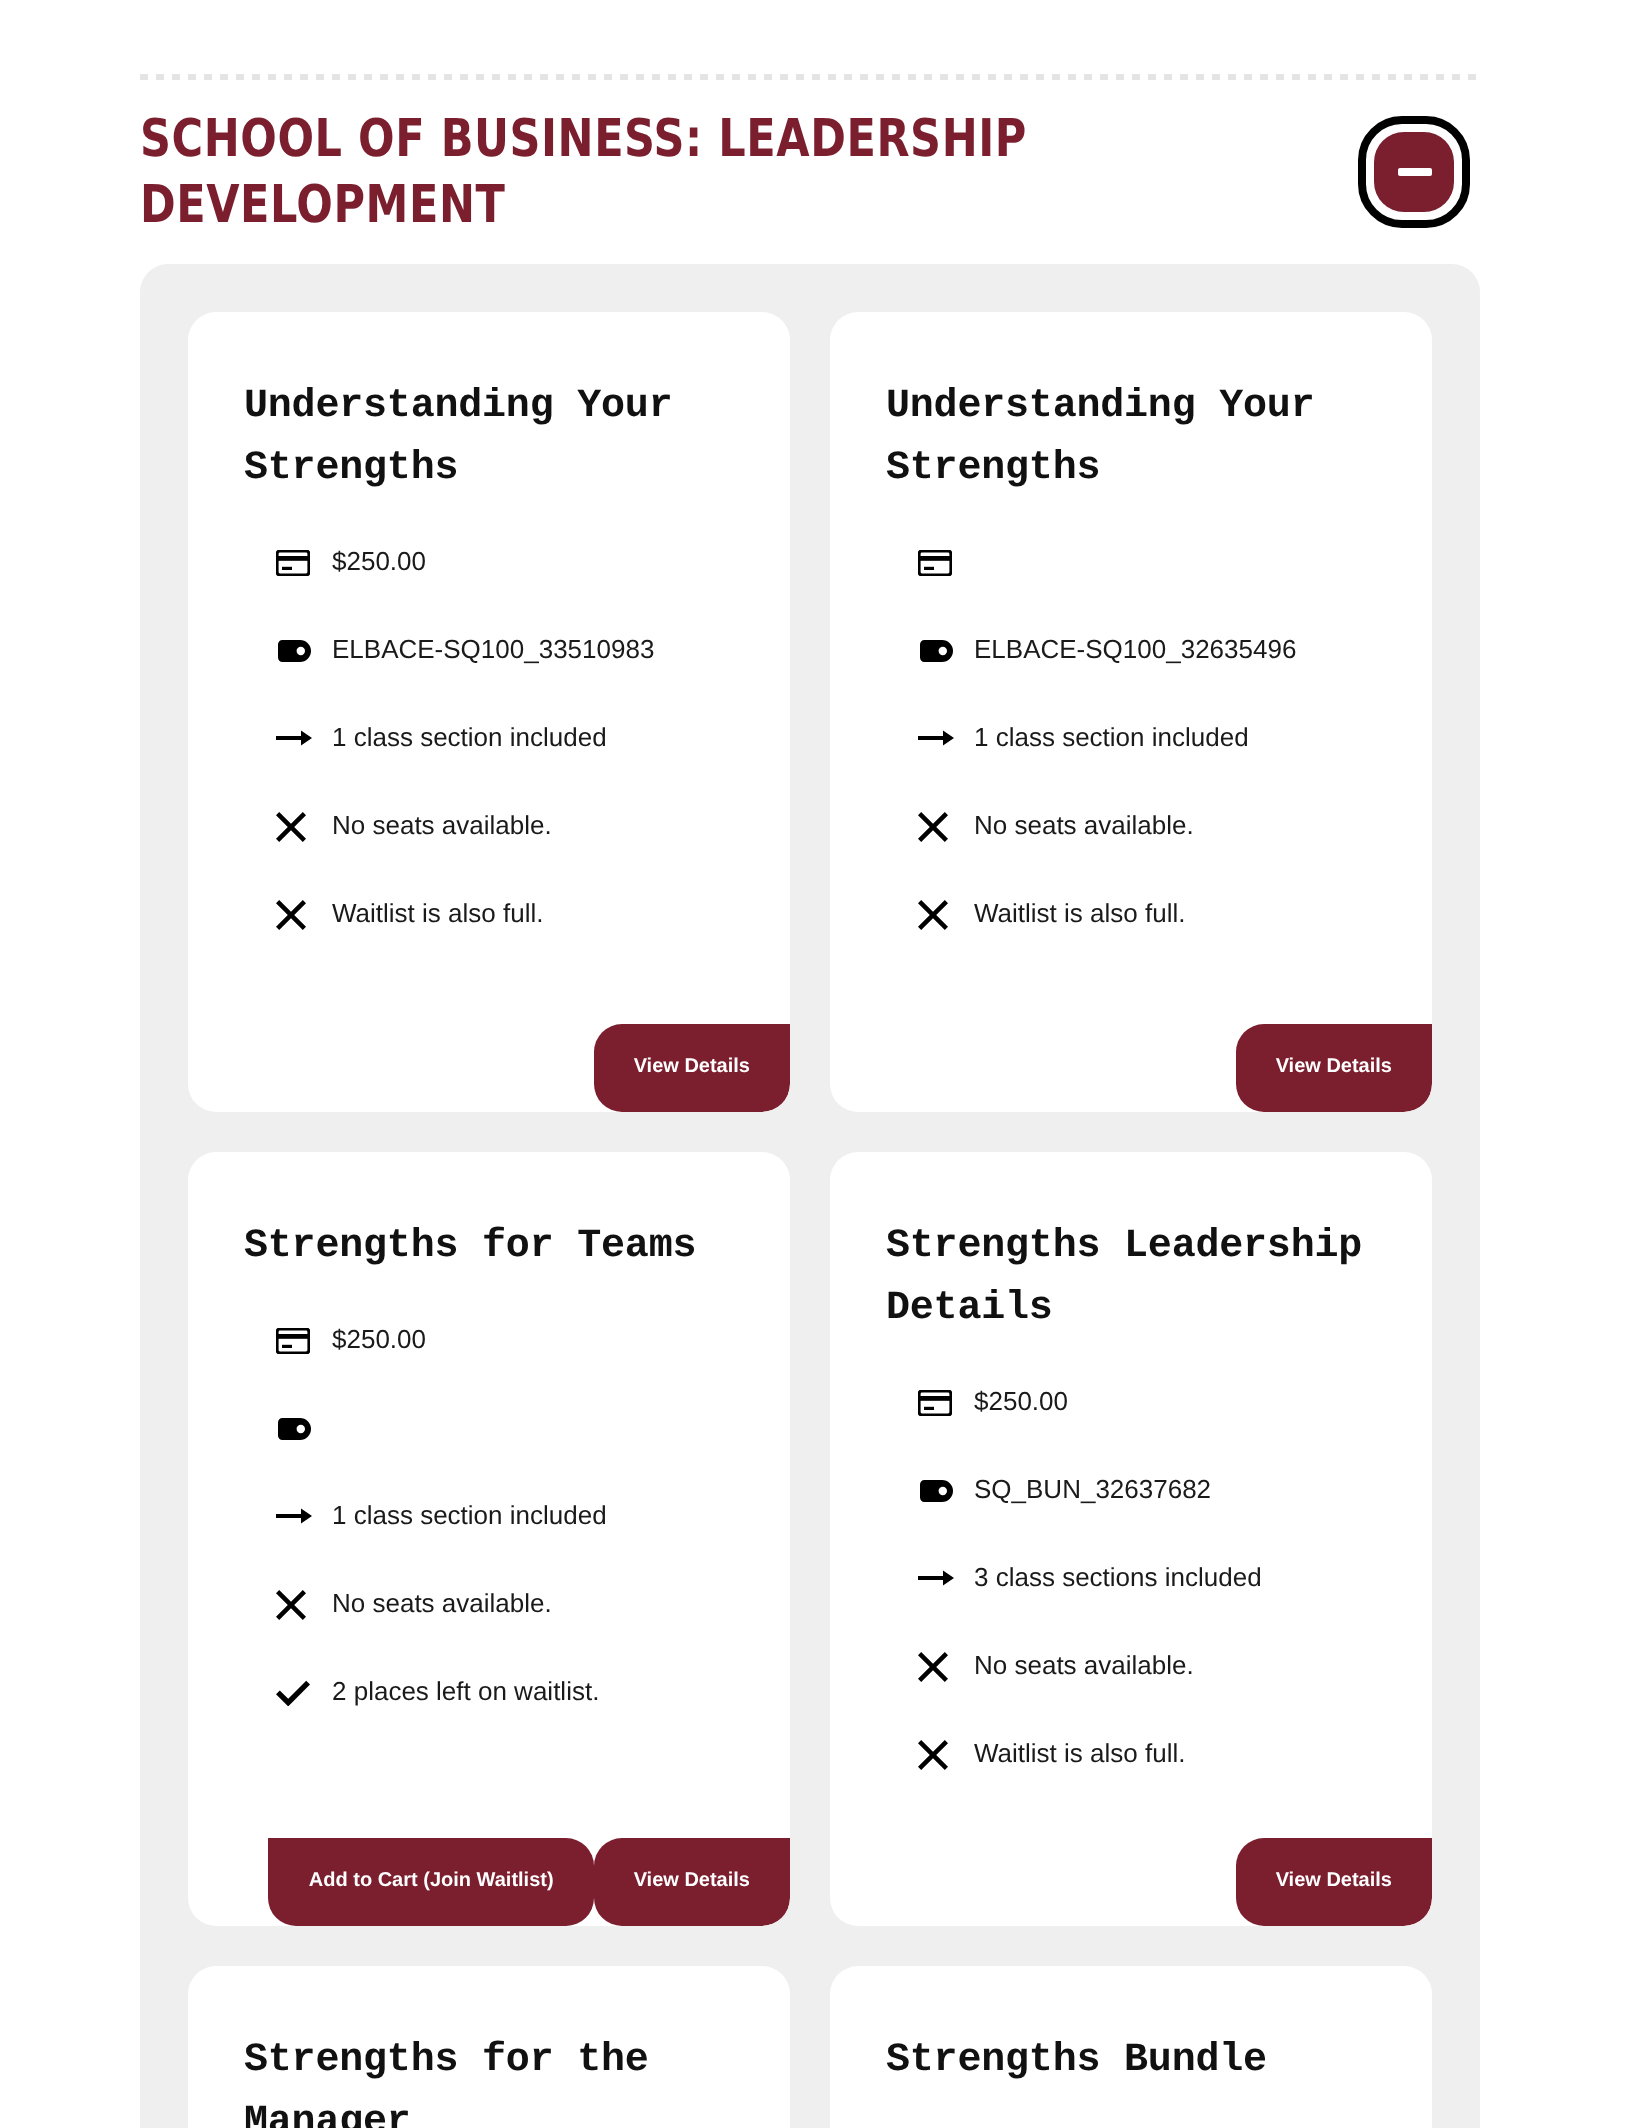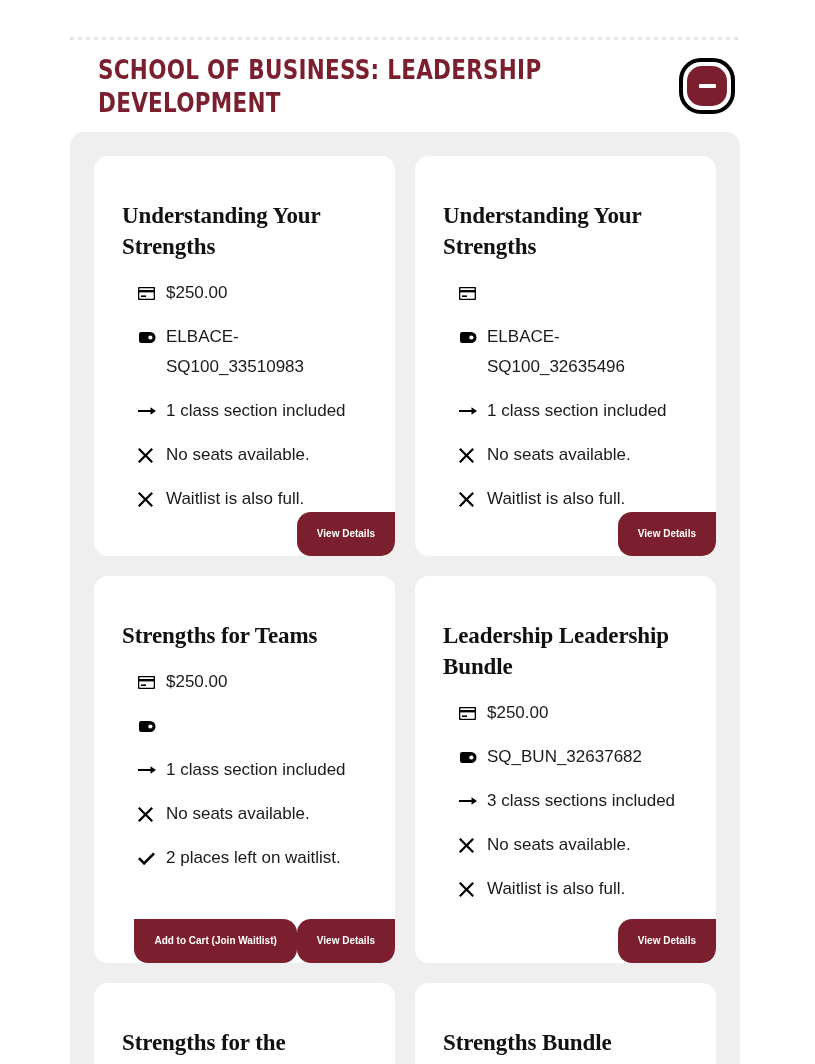--- a/index.html
+++ b/index.html
@@ -32,21 +32,20 @@
         #e4e4e4 0px, #e4e4e4 4px,
         #ffffff 4px, #ffffff 8px);
   }
 
   
   .section-head {
     position: absolute;
     left: 70px;
     top: 54px;
     width: 600px;
-    margin-left: 28px;
   }
   .section-title {
     font-family: "DejaVu Sans Condensed", "Liberation Sans Narrow", "Liberation Sans", sans-serif;
     font-weight: 700;
     font-size: 26px;
     line-height: 33px;
     letter-spacing: 0.3px;
     color: #7b1f2f;
     text-transform: uppercase;
     transform: scaleX(0.92);
@@ -108,37 +107,36 @@
     background: #ffffff;
     border-radius: 14px;
     padding: 32px 28px 0 28px;
     overflow: hidden;
   }
   .card.size-a { min-height: 400px; }
   .card.size-b { min-height: 387px; }
   .card.size-c { min-height: 200px; }
 
   .card-title {
-    font-family: Liberation Serif, serif;
+    font-family: Liberation Mono, monospace;
     font-weight: 700;
-    font-size: 23px;
+    font-size: 20px;
     line-height: 31px;
     color: #111111;
     letter-spacing: -0.1px;
     margin-bottom: 16px;
-    margin-top: 12px;
   }
 
   .meta-list { list-style: none; }
 
   .meta-row {
     display: flex;
     align-items: flex-start;
     margin-bottom: 14px;
-    font-size: 17px;
+    font-size: 13px;
     line-height: 30px;
     color: #1a1a1a;
     padding-left: 16px;
   }
   .meta-icon {
     flex: 0 0 28px;
     width: 28px;
     height: 30px;
     display: flex;
     align-items: center;
@@ -352,21 +350,21 @@
             <span class="meta-text">2 places left on waitlist.</span>
           </li>
         </ul>
         <div class="card-actions">
           <button class="btn btn-primary">Add to Cart (Join Waitlist)</button>
           <button class="btn btn-secondary">View Details</button>
         </div>
       </div>
 
       <div class="card size-b">
-        <div class="card-title">Leadership Leadership Bundle</div>
+        <div class="card-title">Strengths Leadership Details</div>
         <ul class="meta-list">
           <li class="meta-row">
             <span class="meta-icon">
               <svg width="17" height="13" viewBox="0 0 17 13">
                   <rect x="0.5" y="0.5" width="16" height="12" rx="1.5" fill="none" stroke="#000" stroke-width="1.6"></rect>
                   <rect x="0.5" y="3" width="16" height="2.4" fill="#000"></rect>
                   <rect x="3" y="8.4" width="5" height="1.6" fill="#000"></rect>
                 </svg>
             </span>
             <span class="meta-text">$250.00</span>

